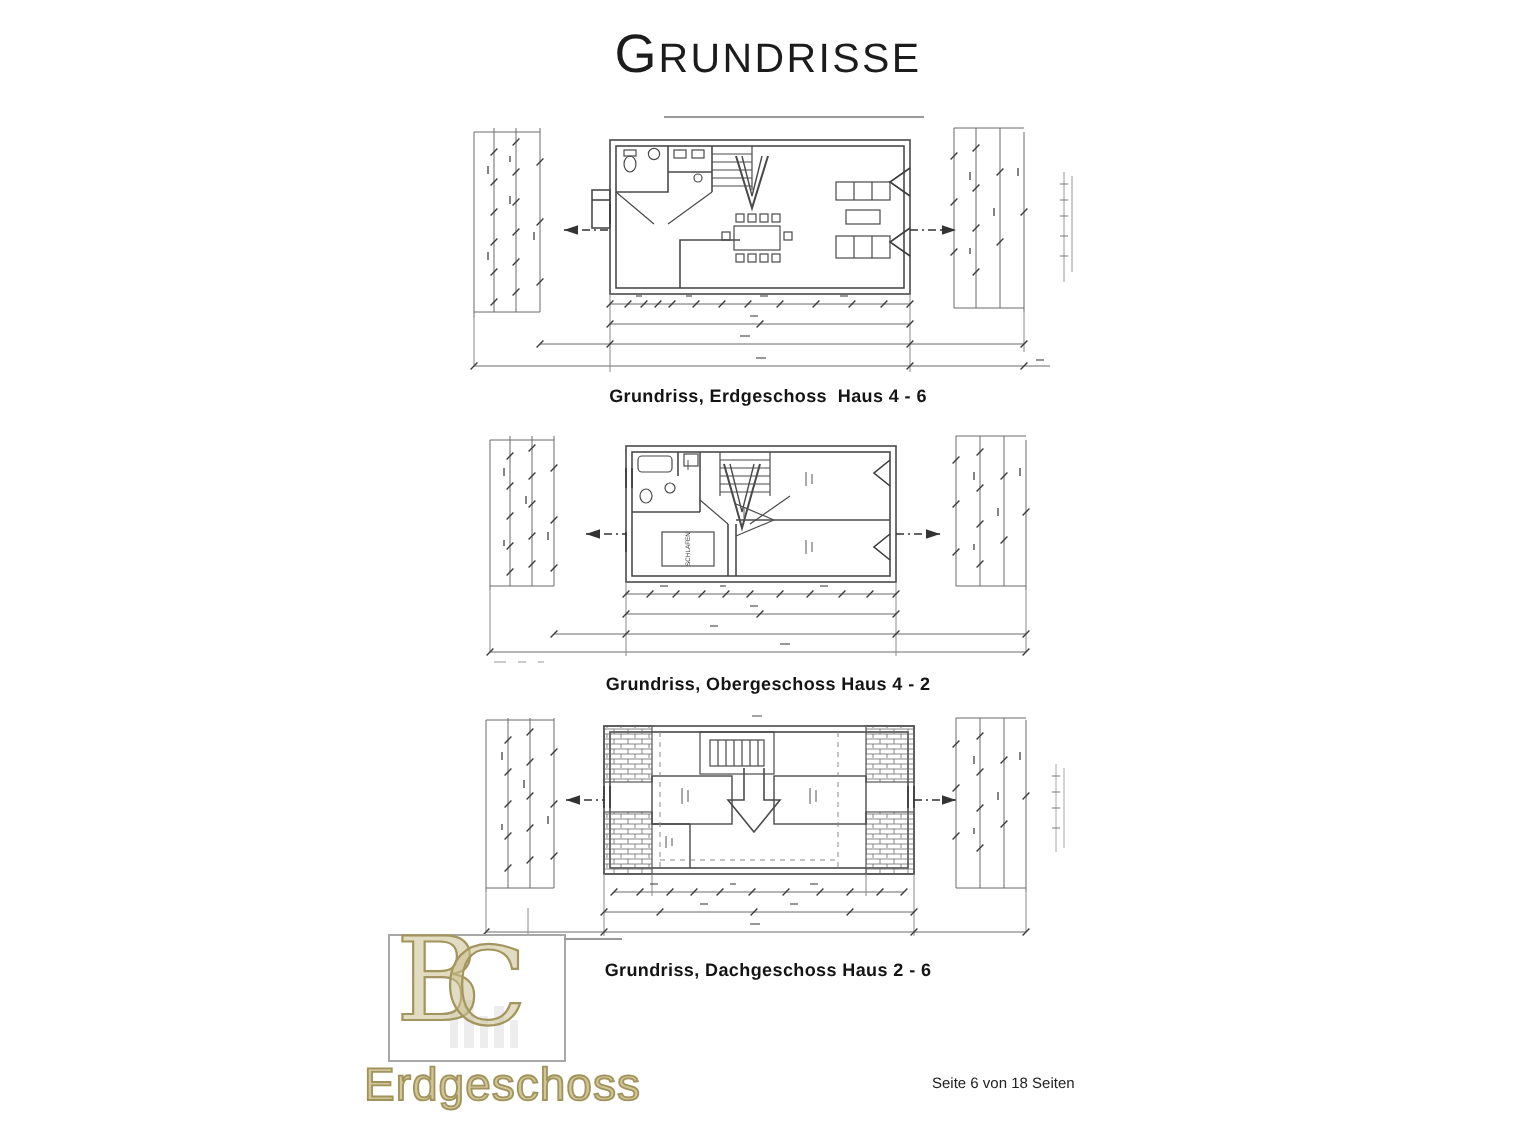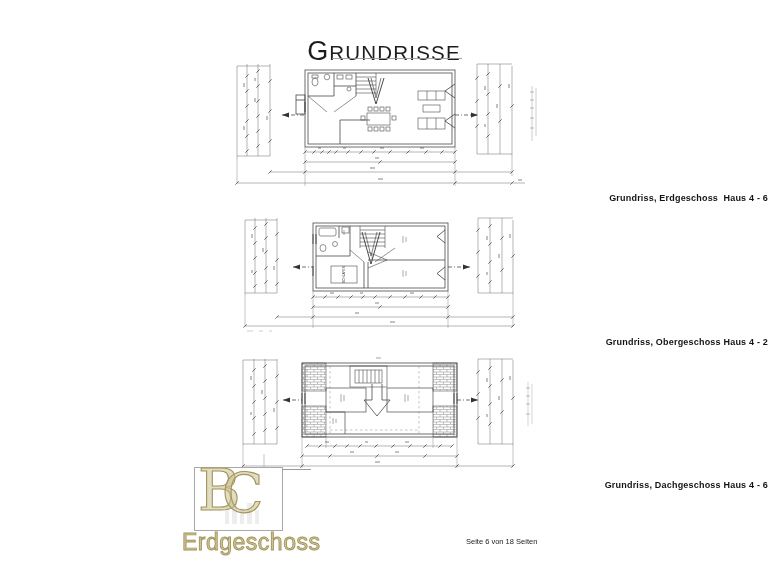--- a/index.html
+++ b/index.html
@@ -2,25 +2,25 @@
 <html><head>
 <meta charset="utf-8">
 <style>
   html,body{margin:0;padding:0;}
   body{
     width:768px;height:567px;position:relative;overflow:hidden;
     background:#ffffff;font-family:"Liberation Sans",sans-serif;
   }
   .abs{position:absolute;}
   
-  .title-wrap{left:0;right:0;top:36px;text-align:center;color:#1c1c1c;}
+  .title-wrap{left:0;right:0;top:12px;text-align:center;color:#1c1c1c;}
   .title-initial{font-size:27px;letter-spacing:1px;}
   .title-rest{font-size:20.5px;letter-spacing:1.2px;}
   
-  .caption{left:0;right:0;text-align:right;font-size:9px;font-weight:bold;
+  .caption{left:0;right:0;text-align:center;font-size:9px;font-weight:bold;
            color:#141414;white-space:pre;letter-spacing:0.2px;}
   .cap-1{top:193px;} .cap-2{top:337px;} .cap-3{top:480px;}
   
   .plan-svg{display:block;}
   .plan-1{left:230px;top:56px;}
   .plan-2{left:235px;top:210px;}
   .plan-3{left:235px;top:354px;}
   
   .logo-box{left:194px;top:467px;width:87px;height:62px;border:1px solid #a8a8a8;background:#fff;}
   .logo-line{left:282px;top:469px;width:29px;height:1px;background:#9a9a9a;}
@@ -409,21 +409,21 @@
       <use href="#t3" x="222" y="102"></use>
     <use href="#t3" x="8" y="112"></use>
       <use href="#t3" x="67" y="112"></use>
       <use href="#t3" x="222" y="112"></use>
     <use href="#t3" x="278" y="112"></use>
   </g>
   <g stroke="#333" stroke-width="0.6">
     <path d="M90,88 h4 M130,88 h3 M170,88 h4 M115,98 h4 M160,98 h4 M140,108 h5"></path>
   </g>
 </svg>
-<div class="abs caption cap-3">Grundriss, Dachgeschoss Haus 4 - 6</div>
+<div class="abs caption cap-3">Grundriss, Dachgeschoss Haus 2 - 6</div>
 
 <div class="abs logo-box">
   <svg width="87" height="62" style="position:absolute;left:0;top:0;">
     <g fill="#d9d9d9" opacity="0.45">
       <rect x="30" y="38" width="4" height="18"></rect>
         <rect x="37" y="32" width="5" height="24"></rect>
       <rect x="45" y="40" width="4" height="16"></rect>
         <rect x="52" y="35" width="5" height="21"></rect>
       <rect x="60" y="42" width="4" height="14"></rect>
     </g>

